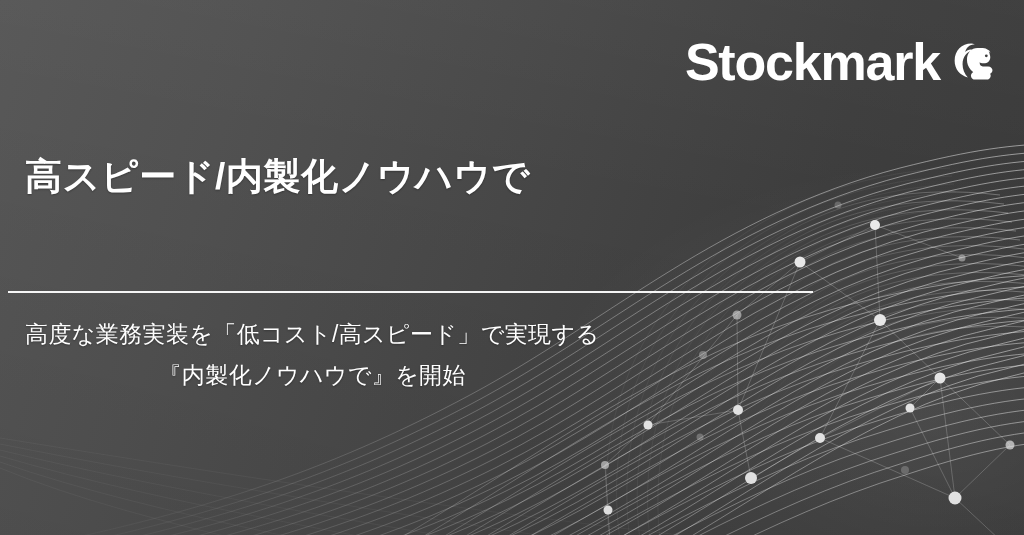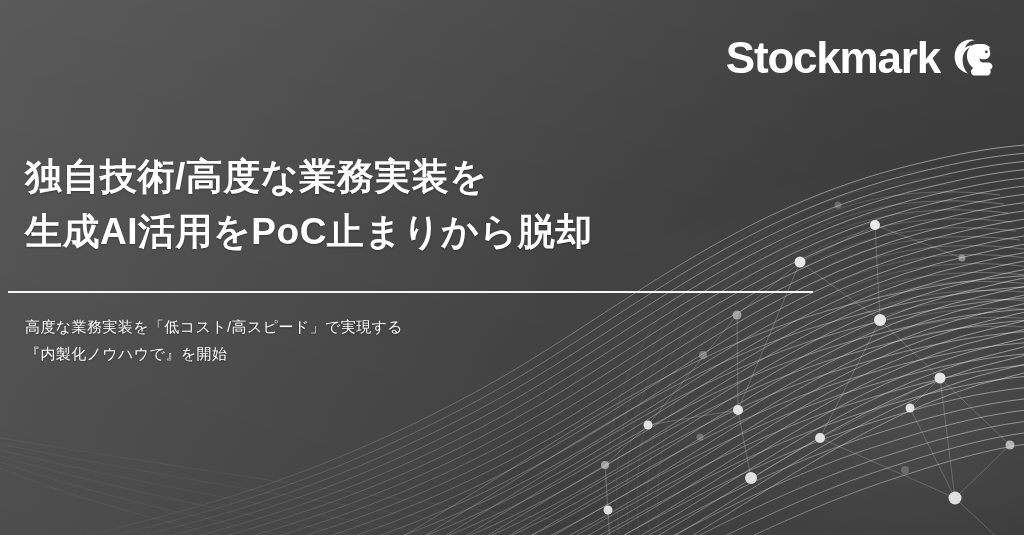--- a/index.html
+++ b/index.html
@@ -37,21 +37,21 @@
     position: absolute;
     top: 36px;
     right: 28px;
     display: flex;
     align-items: center;
     gap: 12px;
     z-index: 6;
   }
   .logo-word {
     color: #ffffff;
-    font-size: 44px;
+    font-size: 52px;
     line-height: 1;
     font-weight: bold;
     letter-spacing: -1.2px;
   }
   .logo-mark {
     width: 44px;
     height: 44px;
     display: block;
   }
 
@@ -84,26 +84,27 @@
   }
 
   .subhead {
     position: absolute;
     left: 25px;
     top: 314px;
     z-index: 5;
   }
   .subhead-line {
     color: #ffffff;
-    font-size: 15px;
+    font-size: 23px;
     font-weight: 500;
     line-height: 1.78;
     letter-spacing: 0.4px;
     white-space: nowrap;
     text-shadow: 0 1px 2px rgba(0,0,0,0.30);
+    text-align: center;
   }
 </style>
 </head>
 <body>
 
 <div id="slide">
 
   <svg class="wave-layer" viewBox="0 0 1024 535" preserveAspectRatio="none" aria-hidden="true">
     <defs>
       <clipPath id="slideClip">
@@ -281,22 +282,21 @@
 
       <path fill="#ffffff" d="M72 24 C63 24 57 30 57 39 C57 47 63 53 72 53 C81 53 87 47 87 39 C87 30 81 24 72 24 Z M80 22 C84 22 87 25 87 29 C85 26 82 24 79 23 Z"></path>
 
       <path fill="#ffffff" d="M52 72 C47 72 43 76 43 81 C43 86 47 90 53 90 L78 90 C84 90 88 86 88 81 C88 76 84 72 78 72 Z"></path>
 
       <circle cx="78" cy="36" r="3.2" fill="#3f3f3f"></circle>
     </svg>
   </div>
 
   <div class="headline">
-    <div class="headline-line">独自技術/高度な業務実装を</div>
-    <div class="headline-line">生成AI活用をPoC止まりから脱却</div>
+    <div class="headline-line">高スピード/内製化ノウハウで</div>
   </div>
 
   <div class="divider"></div>
 
   <div class="subhead">
     <div class="subhead-line">高度な業務実装を「低コスト/高スピード」で実現する</div>
     <div class="subhead-line">『内製化ノウハウで』を開始</div>
   </div>
 
 </div>

